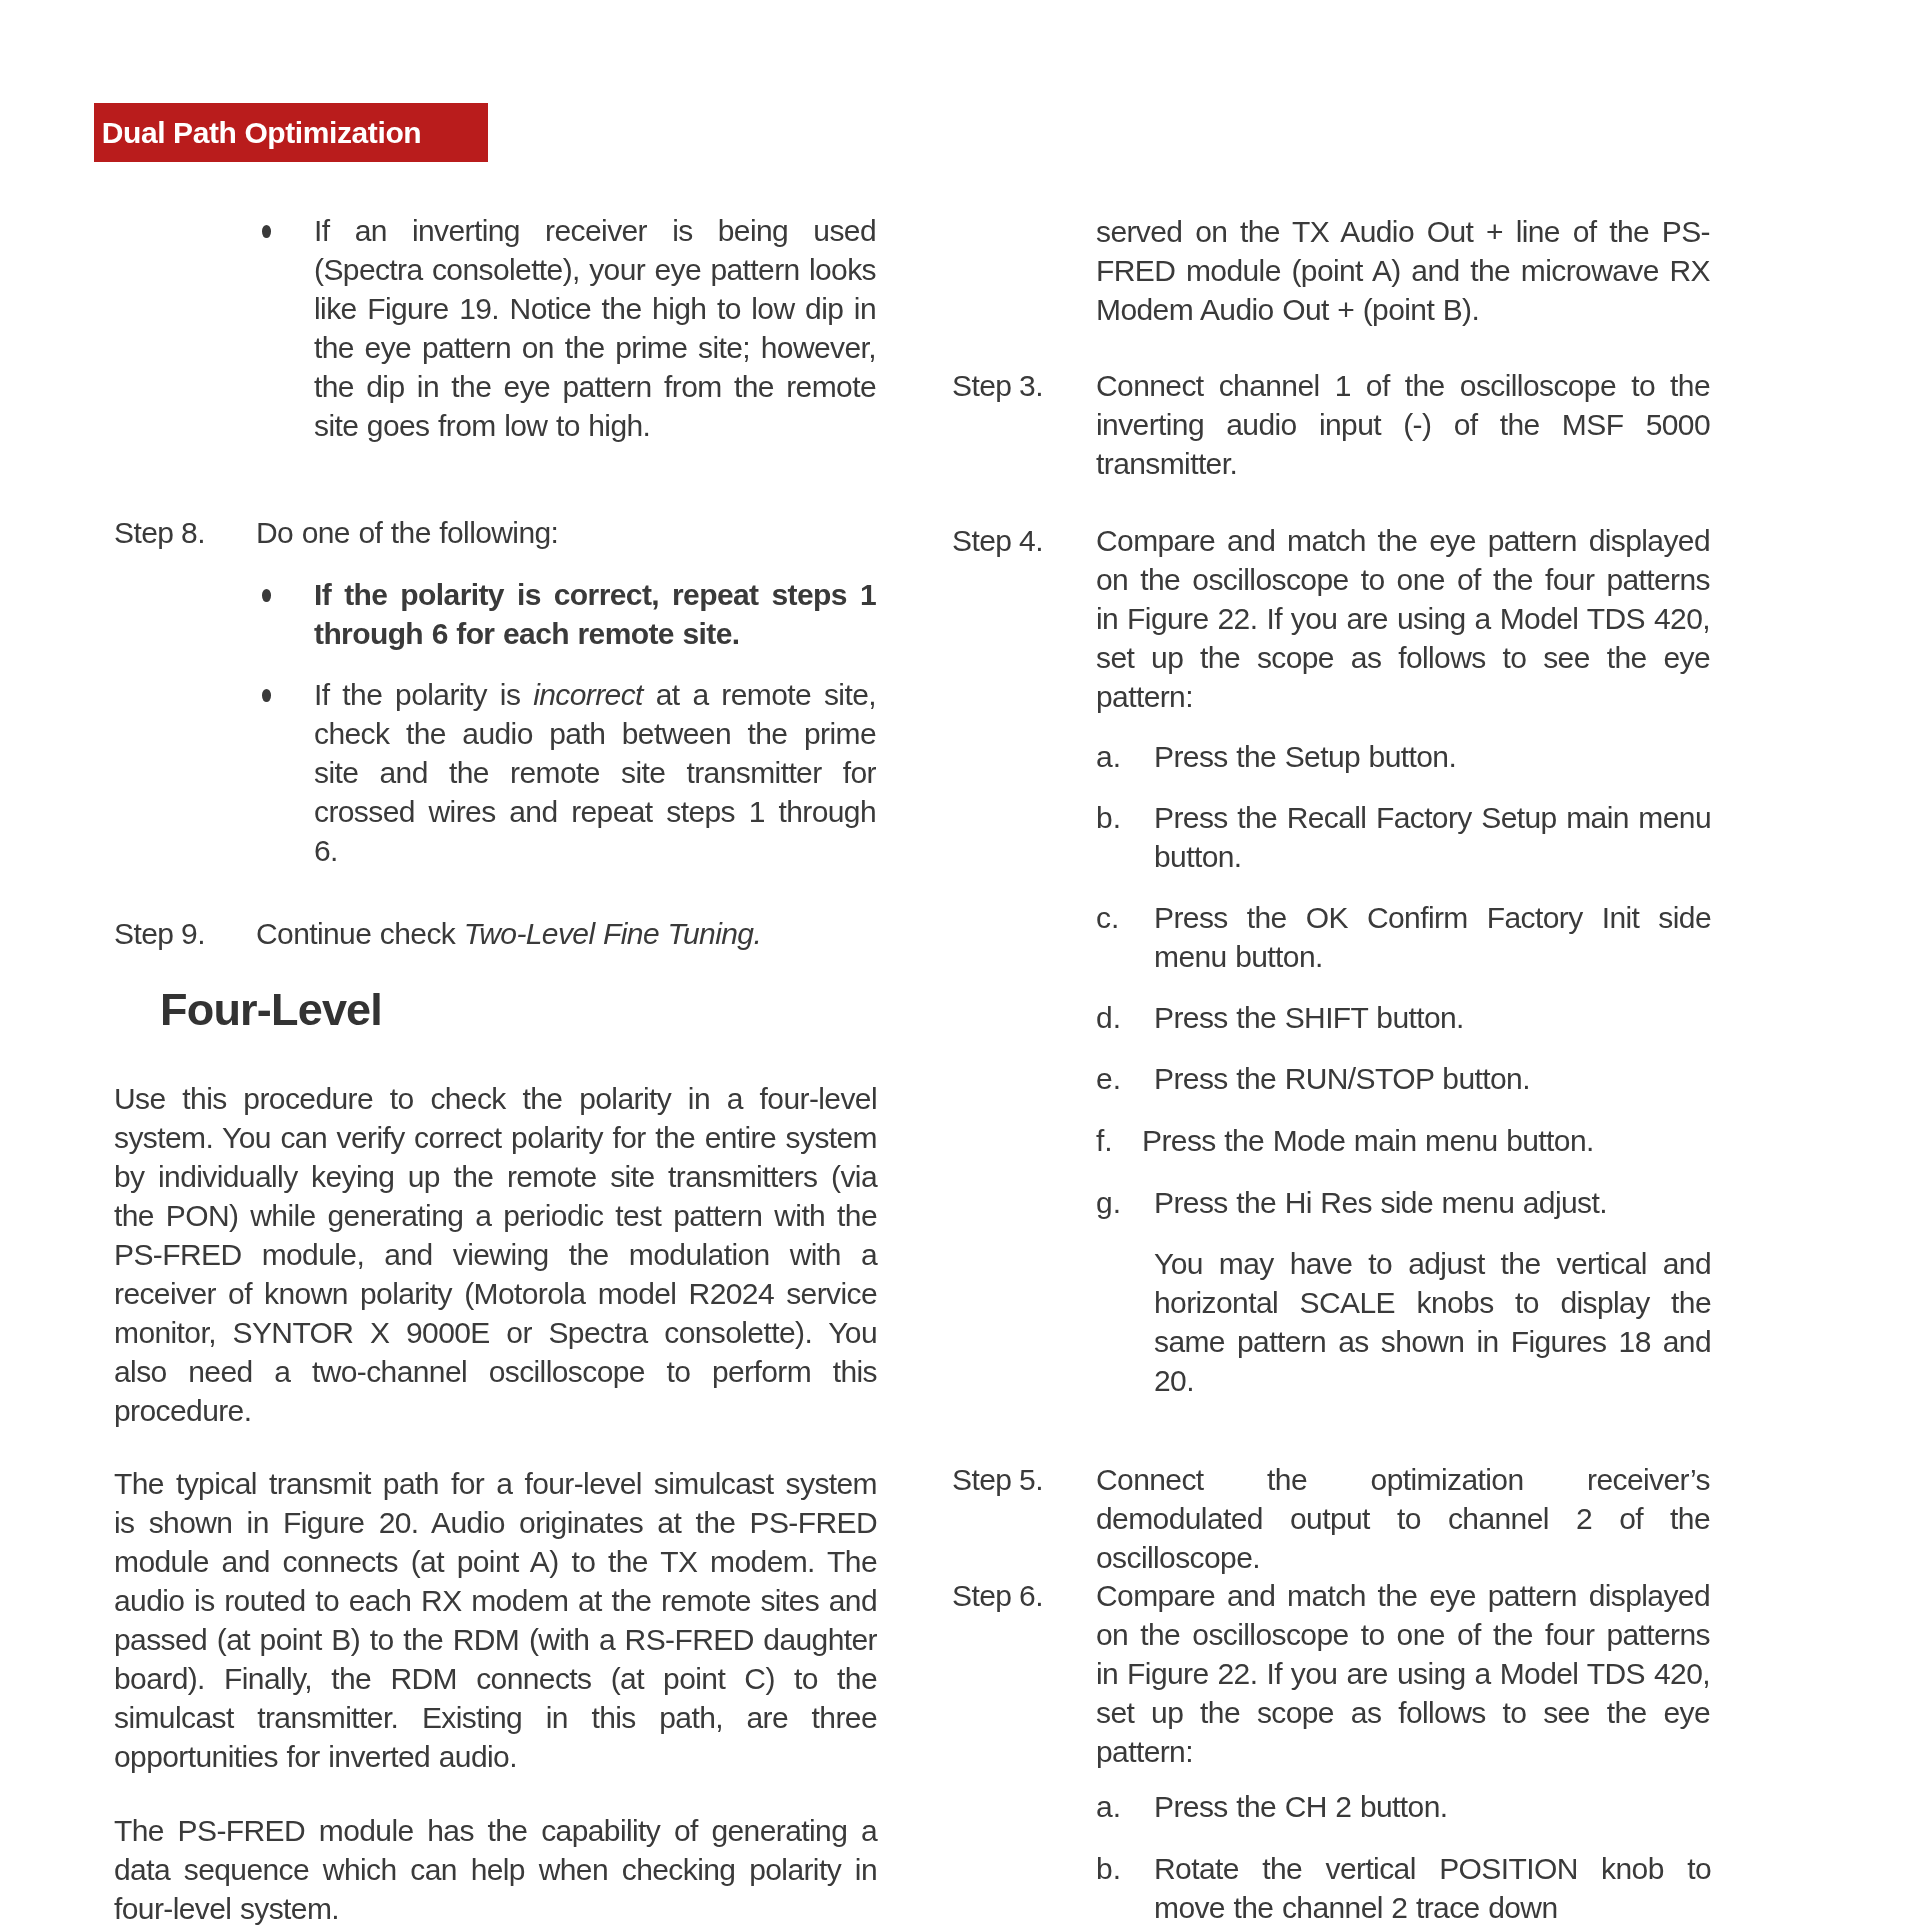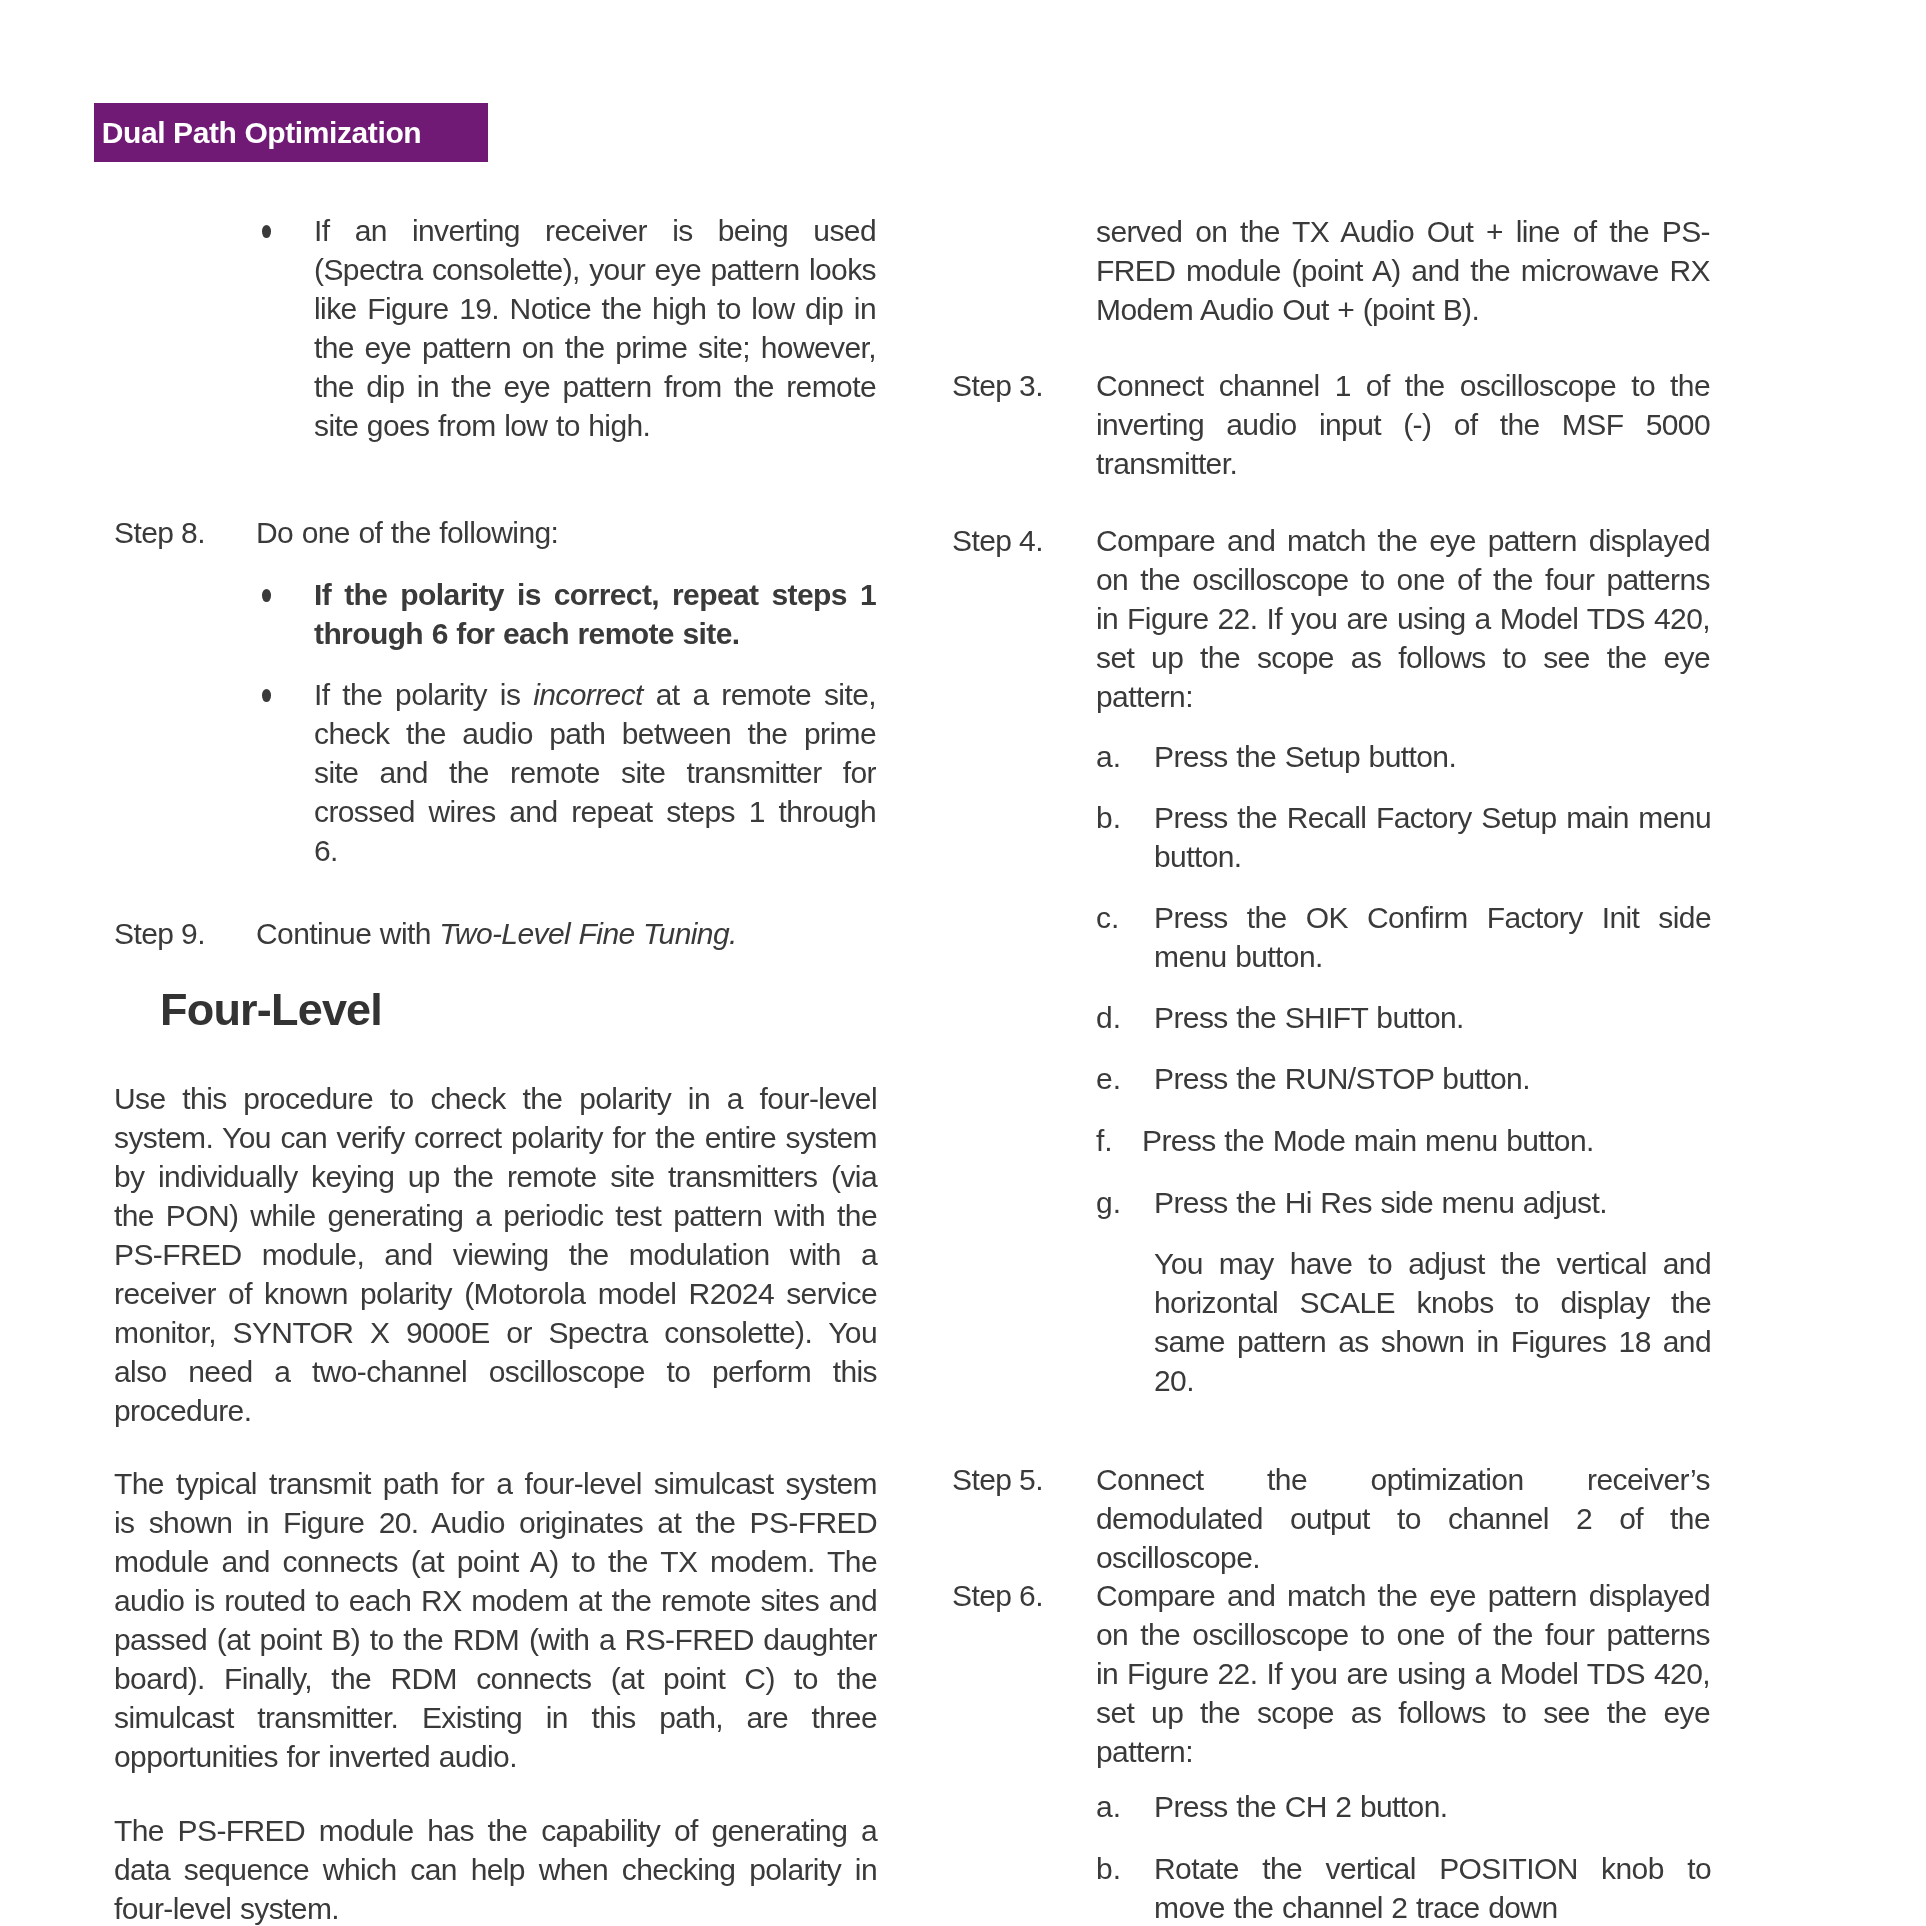--- a/index.html
+++ b/index.html
@@ -2,21 +2,21 @@
 <html style="font-size:6.2px"><head>
 <meta charset="utf-8">
 <style>
   html, body { margin: 0; padding: 0; background: #ffffff; }
   body {
     width: 1934px; height: 2552px; position: relative; overflow: hidden;
     font-family: "Liberation Sans", sans-serif; color: #3a3a3a;
   }
   .header-box {
     position: absolute; left: 94px; top: 103px; width: 394px; height: 59px;
-    background: #701a75; color: #ffffff; font-weight: bold;
+    background: #b91c1c; color: #ffffff; font-weight: bold;
     font-size: 30px; line-height: 59px; text-indent: 7.7px;
     font-family: "Liberation Sans", sans-serif; letter-spacing: -0.4px;
   }
   .txt {
     font-size: 30px; line-height: 39px; text-align: justify;
     letter-spacing: -0.6px; word-spacing: 0.8px;
   }
   .step-label { flex: 0 0 auto; font-size: 30px; line-height: 39px; letter-spacing: -0.6px; }
   .bullet-item { position: absolute; }
   .bullet-dot {
@@ -54,21 +54,21 @@
     </div>
 
     <div class="bullet-item" style="left:262px; top:675px; width:615px;">
       <span class="bullet-dot" style="left:0; top:14px;"></span>
       <div class="txt" style="position:absolute; left:52px; width:562px;"><span>If the polarity is </span><em>incorrect</em><span> at a remote site, check the audio path between the prime site and the remote site transmitter for crossed wires and repeat steps 1 through 6.</span></div>
     </div>
   </div>
 
   <div>
     <div class="step-label" style="position:absolute; left:114px; top:914px;">Step 9.</div>
-    <div class="txt" style="position:absolute; left:256px; top:914px; width:620px;"><span>Continue with </span><em>Two-Level Fine Tuning.</em></div>
+    <div class="txt" style="position:absolute; left:256px; top:914px; width:620px;"><span>Continue check </span><em>Two-Level Fine Tuning.</em></div>
   </div>
 
   <div class="heading" style="left:112px; top:984px;margin-left:48px;">Four-Level</div>
 
   <div class="txt para" style="left:114px; top:1079px; width:763px;">Use this procedure to check the polarity in a four-level system. You can verify correct polarity for the entire system by individually keying up the remote site transmitters (via the PON) while generating a periodic test pattern with the PS-FRED module, and viewing the modulation with a receiver of known polarity (Motorola model R2024 service monitor, SYNTOR X 9000E or Spectra consolette). You also need a two-channel oscilloscope to perform this procedure.</div>
   <div class="txt para" style="left:114px; top:1464px; width:763px;">The typical transmit path for a four-level simulcast system is shown in Figure 20. Audio originates at the PS-FRED module and connects (at point A) to the TX modem. The audio is routed to each RX modem at the remote sites and passed (at point B) to the RDM (with a RS-FRED daughter board). Finally, the RDM connects (at point C) to the simulcast transmitter. Existing in this path, are three opportunities for inverted audio.</div>
   <div class="txt para" style="left:114px; top:1811px; width:763px;">The PS-FRED module has the capability of generating a data sequence which can help when checking polarity in four-level system.</div>
 
   <div>
     

